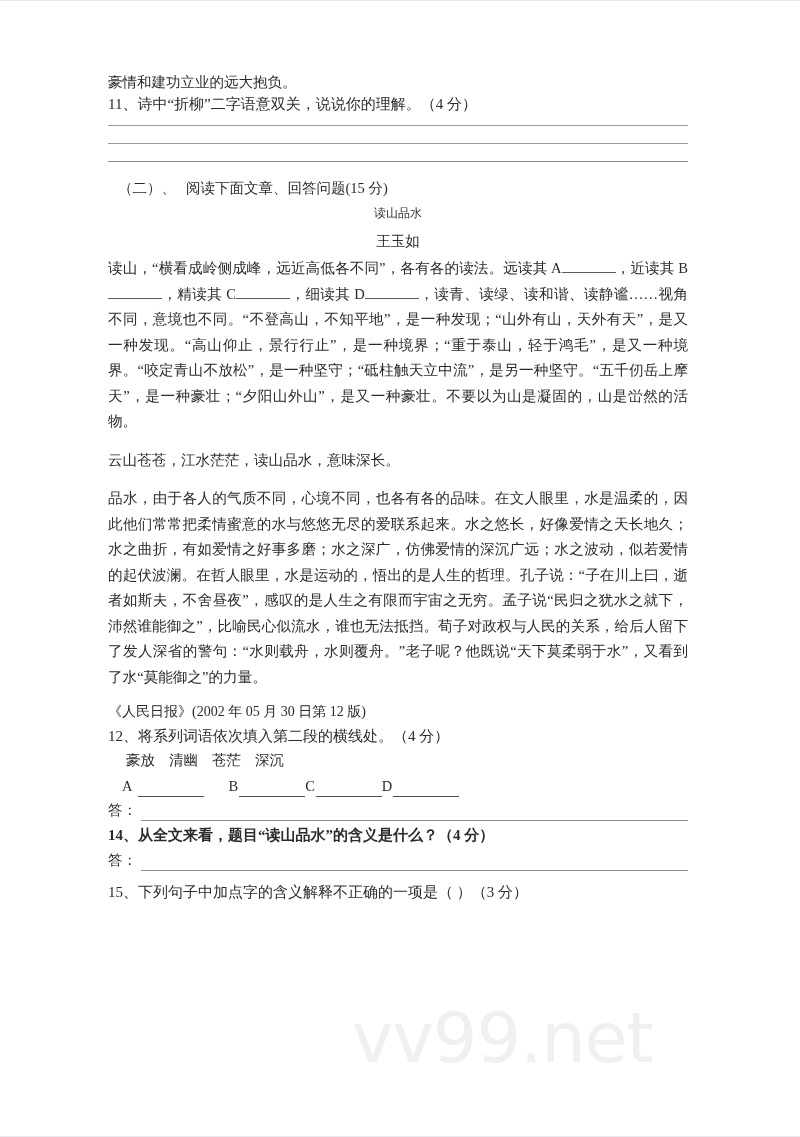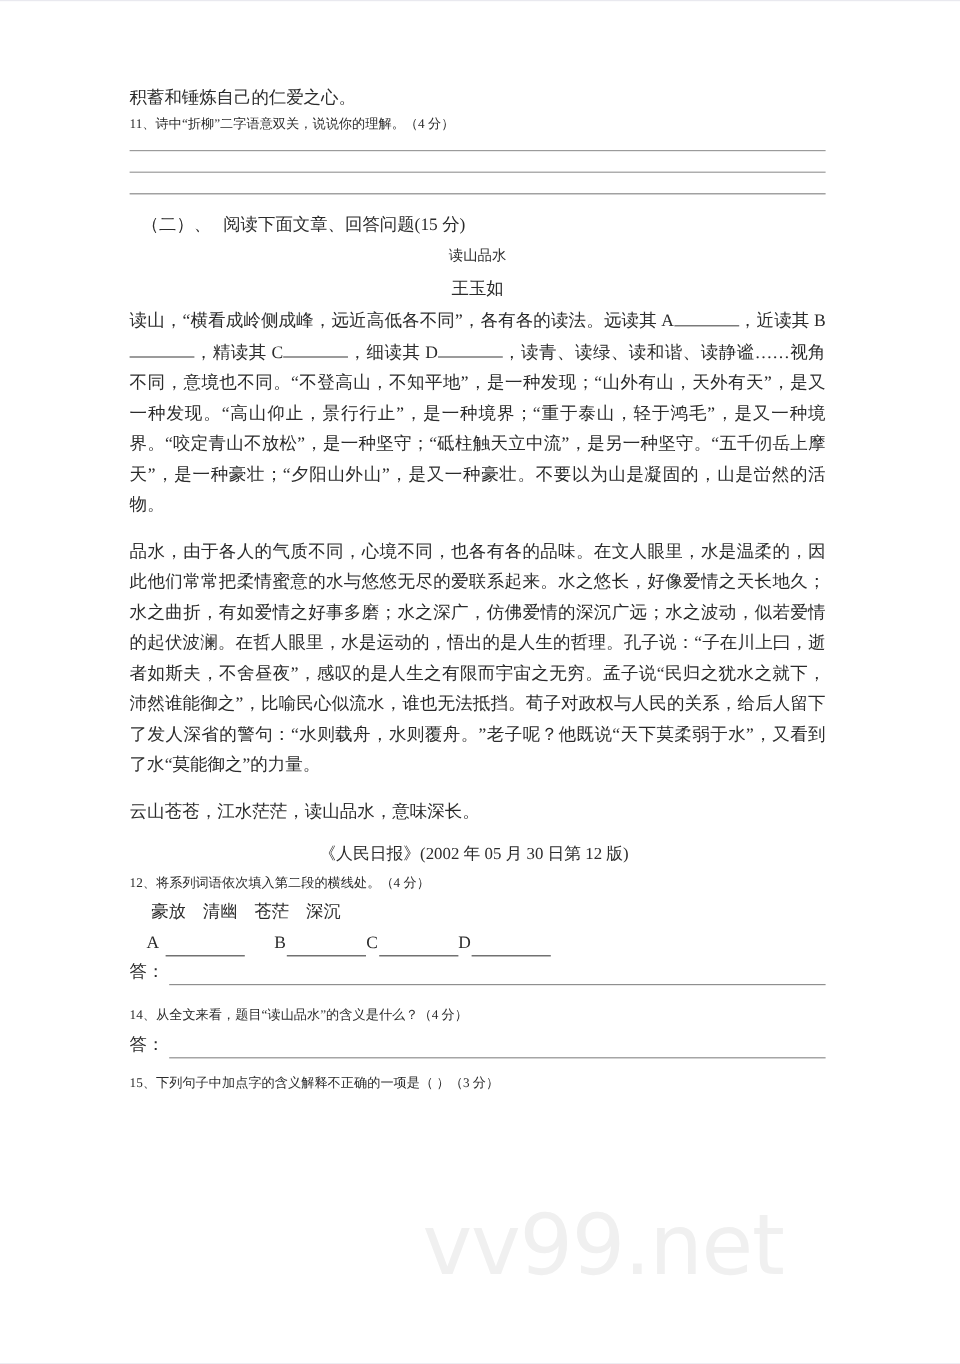--- a/index.html
+++ b/index.html
@@ -49,21 +49,21 @@
     z-index: 5;
   }
 
   
   .line {
     font-size: 14.5px;
     line-height: 22px;
     white-space: nowrap;
   }
   .qline {
-    font-size: 11px;
+    font-size: 15px;
     line-height: 23px;
   }
 
   .para {
     font-size: 14.6px;
     line-height: 25.5px;
     text-align: justify;
     margin: 0 0 13px 0;
     letter-spacing: 0px;
   }
@@ -119,38 +119,38 @@
     height: 14px;
   }
   .abcd .segA { width: 66px; margin: 0 24px 0 6px; }
   .abcd .segB { width: 66px; margin: 0 0 0 1px; }
   .abcd .segC { width: 66px; margin: 0 0 0 1px; }
   .abcd .segD { width: 66px; margin: 0 0 0 1px; }
 
   .words { padding-left: 18px; font-size: 14.5px; line-height: 24px; }
   .words span { margin-right: 14px; }
 
-  .source { text-align: center; font-size: 14px; margin: 6px 0 4px 0; padding-right: 6px;}
+  .source { text-align: left; font-size: 14px; margin: 6px 0 4px 0; padding-right: 6px;}
 
   .titlework { font-size: 12px; line-height: 26px; text-align: center; }
   .author { font-size: 14.5px; line-height: 30px; text-align: center; }
 
   .sechead { font-size: 14.5px; line-height: 24px; margin-left: 10px; }
   .sechead .gap { display: inline-block; width: 10px; }
 </style>
 </head>
 <body>
 
 <div class="page">
 
   <div class="watermark">vv99.net</div>
 
   <div class="content">
 
-    <div class="line">积蓄和锤炼自己的仁爱之心。</div>
+    <div class="line">豪情和建功立业的远大抱负。</div>
 
     <div class="qline">11、诗中“折柳”二字语意双关，说说你的理解。（4 分）</div>
 
     <div class="ruleblock">
       <div class="rule"></div>
       <div class="rule"></div>
       <div class="rule thick"></div>
     </div>
 
     <div class="sechead" style="margin-top:14px;">
@@ -158,23 +158,23 @@
     </div>
 
     <div class="titlework">读山品水</div>
     <div class="author">王玉如</div>
 
 
     <div class="para">
       <span>读山，“横看成岭侧成峰，远近高低各不同”，各有各的读法。远读其 A</span><span class="blank w1"></span><span>，近读其 B</span><span class="blank w1"></span><span>，精读其 C</span><span class="blank w1"></span><span>，细读其 D</span><span class="blank w1"></span><span>，读青、读绿、读和谐、读静谧……</span><span>视角不同，意境也不同。“不登高山，不知平地”，是一种发现；“山外有山，天外有天”，是又一种发现。“高山仰止，景行行止”，是一种境界；“重于泰山，轻于鸿毛”，是又一种境界。“咬定青山不放松”，是一种坚守；“砥柱触天立中流”，是另一种坚守。“五千仞岳上摩天”，是一种豪壮；“夕阳山外山”，是又一种豪壮。不要以为山是凝固的，山是峃然的活物。</span>
     </div>
 
+    <div class="para">云山苍苍，江水茫茫，读山品水，意味深长。</div>
+
     <div class="para">品水，由于各人的气质不同，心境不同，也各有各的品味。在文人眼里，水是温柔的，因此他们常常把柔情蜜意的水与悠悠无尽的爱联系起来。水之悠长，好像爱情之天长地久；水之曲折，有如爱情之好事多磨；水之深广，仿佛爱情的深沉广远；水之波动，似若爱情的起伏波澜。在哲人眼里，水是运动的，悟出的是人生的哲理。孔子说：“子在川上曰，逝者如斯夫，不舍昼夜”，感叹的是人生之有限而宇宙之无穷。孟子说“民归之犹水之就下，沛然谁能御之”，比喻民心似流水，谁也无法抵挡。荀子对政权与人民的关系，给后人留下了发人深省的警句：“水则载舟，水则覆舟。”老子呢？他既说“天下莫柔弱于水”，又看到了水“莫能御之”的力量。</div>
-
-    <div class="para">云山苍苍，江水茫茫，读山品水，意味深长。</div>
 
     <div class="source">《人民日报》(2002 年 05 月 30 日第 12 版)</div>
 
     <div class="qline">12、将系列词语依次填入第二段的横线处。（4 分）</div>
 
     <div class="words">
       <span>豪放</span><span>清幽</span><span>苍茫</span><span>深沉</span>
     </div>
 
     <div class="abcd">
@@ -187,21 +187,21 @@
         <span class="tag">D</span>
         <span class="seg segD"></span>
     </div>
 
 
     <div class="answer-row">
       <span class="lbl">答：</span>
       <span class="ln"></span>
     </div>
 
-    <div class="qline" style="margin-top:14px;">14、从全文来看，题目“读山品水”的含义是什么？（4 分）</div>
+    <div class="qline" style="margin-top:3px;font-weight:bold;">14、从全文来看，题目“读山品水”的含义是什么？（4 分）</div>
 
     <div class="answer-row">
       <span class="lbl">答：</span>
       <span class="ln"></span>
     </div>
 
     <div class="qline" style="margin-top:10px;">15、下列句子中加点字的含义解释不正确的一项是（      ）（3 分）</div>
 
 
   </div>

